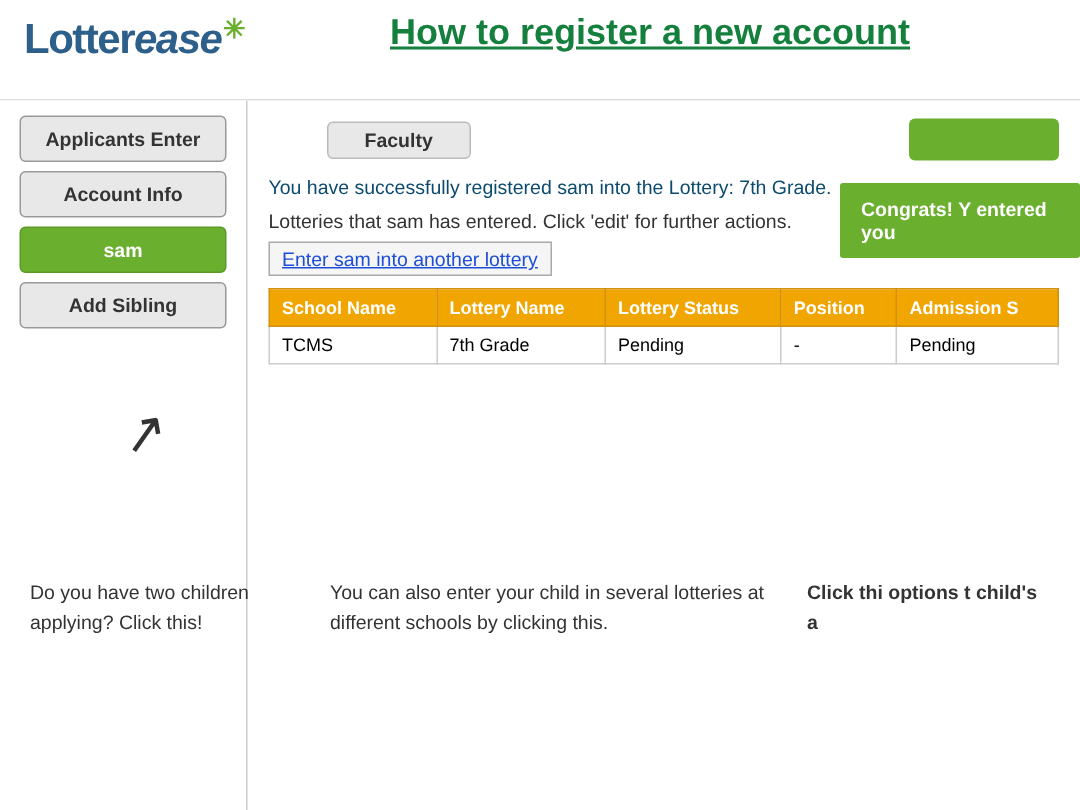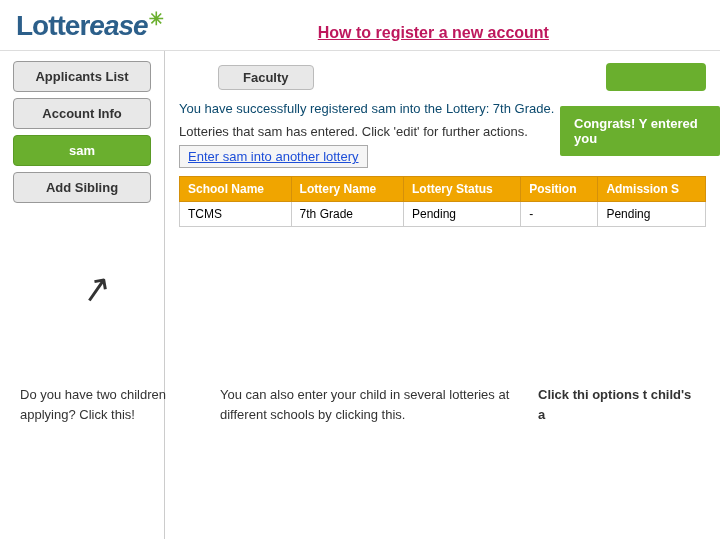--- a/index.html
+++ b/index.html
@@ -8,48 +8,48 @@
       height: 540px;
       overflow: hidden;
       font-family: Arial, sans-serif;
       background: #fff;
       position: relative;
     }
 
     
     .header {
       display: flex;
-      align-items: flex-end;
+      align-items: flex-start;
       padding: 8px 16px;
       background: #fff;
       border-bottom: 1px solid #ddd;
-      height: 51px;
+      height: 67px;
     }
     .logo-text {
       font-size: 28px;
       font-weight: bold;
       color: #2c5f8a;
       letter-spacing: -1px;
     }
     .logo-text span.ease {
       font-style: italic;
       color: #2c5f8a;
     }
     .logo-star {
       color: #6aaf2e;
       font-size: 18px;
       margin-left: 1px;
       vertical-align: super;
     }
     .header-title {
       flex: 1;
       text-align: center;
-      font-size: 16px;
-      font-weight: bold;
-      color: #be185d;
+      font-size: 24px;
+      font-weight: bold;
+      color: #15803d;
       text-decoration: underline;
     }
 
     
     .main-container {
       display: flex;
       height: 488px;
     }
 
     
@@ -211,21 +211,21 @@
 <div class="header">
   <div class="logo-text">
     <span>Lotter</span><span class="ease">ease</span><span class="logo-star">✳</span>
   </div>
   <div class="header-title">How to register a new account</div>
 </div>
 
 <div class="main-container">
 
   <div class="sidebar">
-    <div class="sidebar-tab">Applicants List</div>
+    <div class="sidebar-tab">Applicants Enter</div>
     <div class="sidebar-tab">Account Info</div>
     <div class="sidebar-tab green">sam</div>
     <div class="sidebar-tab">Add Sibling</div>
   </div>
 
   <div class="content">
 
     
     <div class="faculty-bar">
       <div class="faculty-tab">Faculty</div>

